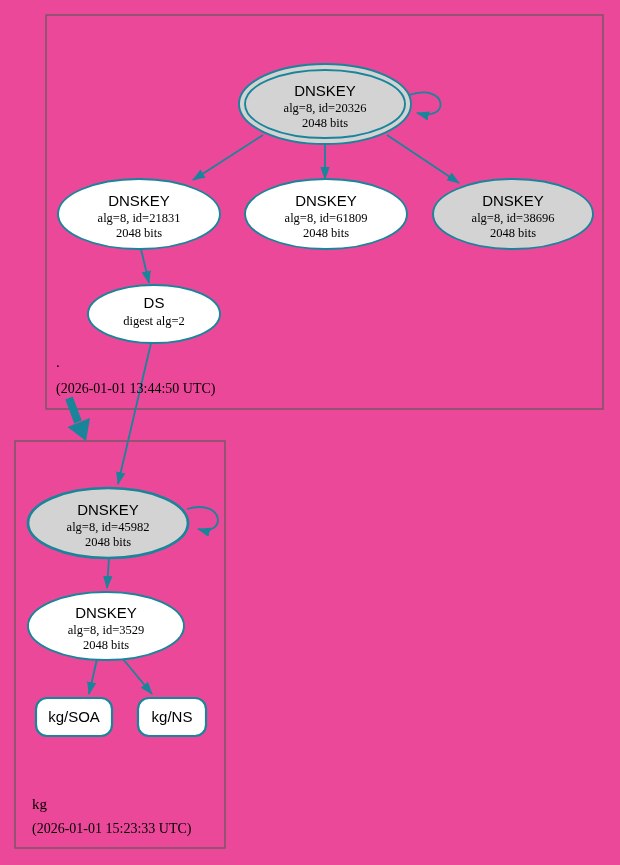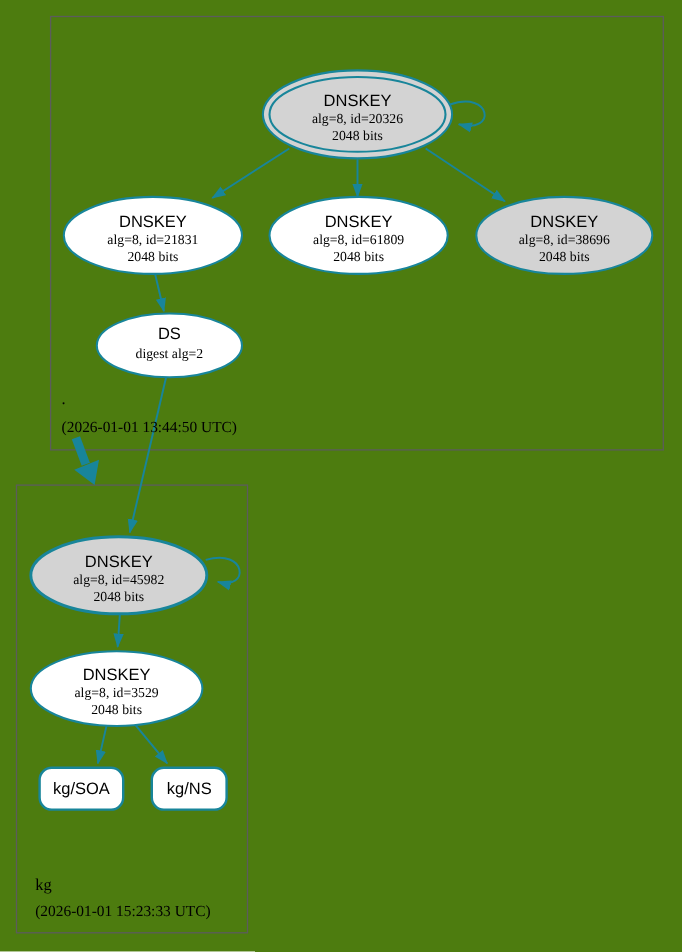--- a/index.html
+++ b/index.html
@@ -3,21 +3,21 @@
 <meta charset="utf-8">
 <style>
   :root{
     --teal:#18859a;
     --gray-fill:#d3d3d3;
     --white-fill:#ffffff;
     --cluster:#5c5c5c;
     --ink:#000000;
   }
   html,body{margin:0;padding:0;background:#ffffff;}
-  .stage{position:relative;width:620px;height:865px;background:#4d7c0f;overflow:hidden;}
+  .stage{position:relative;width:620px;height:865px;background:#ec4899;overflow:hidden;}
   svg{display:block;}
   .cluster{fill:none;stroke:var(--cluster);stroke-width:1.2;}
   .edge{fill:none;stroke:var(--teal);stroke-width:1.8;}
   .edge-thick{fill:none;stroke:var(--teal);stroke-width:8;}
   .head{fill:var(--teal);stroke:none;}
   .ell{stroke:var(--teal);stroke-width:1.9;}
   .ell.gray{fill:var(--gray-fill);}
   .ell.white{fill:var(--white-fill);}
   .ell.nofill{fill:none;}
   .ell.thick{stroke-width:2.7;}

